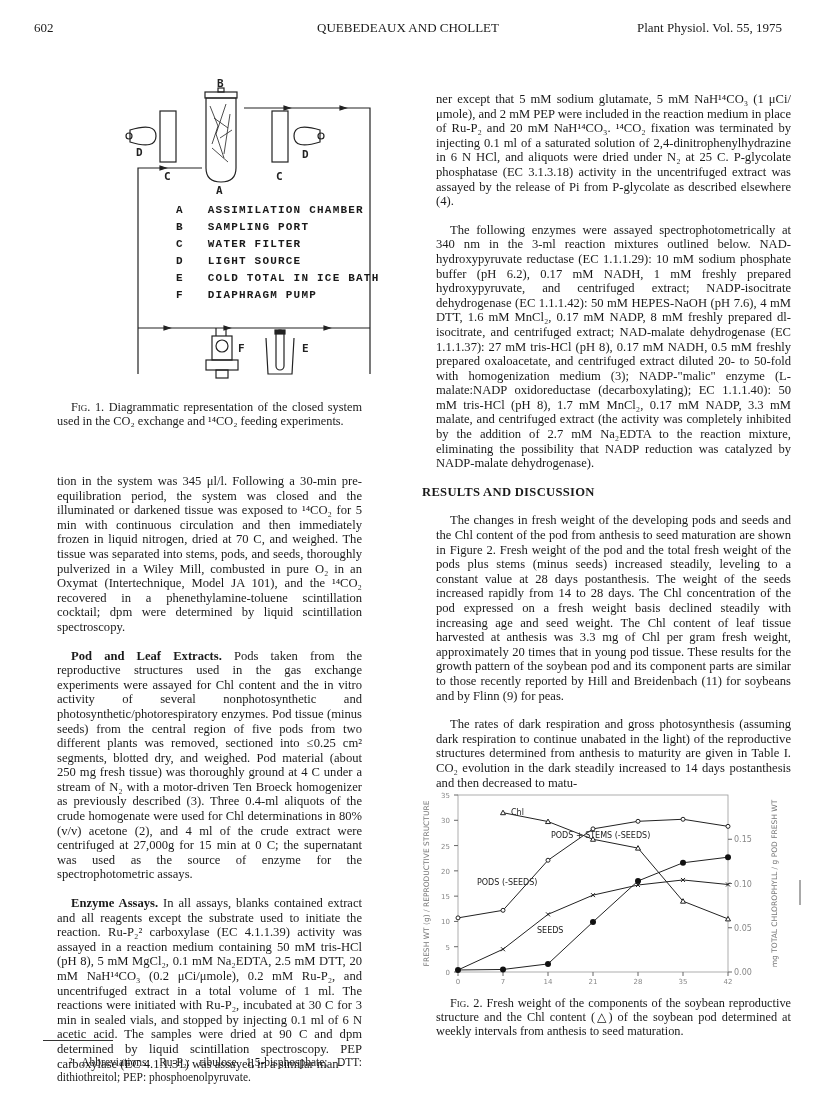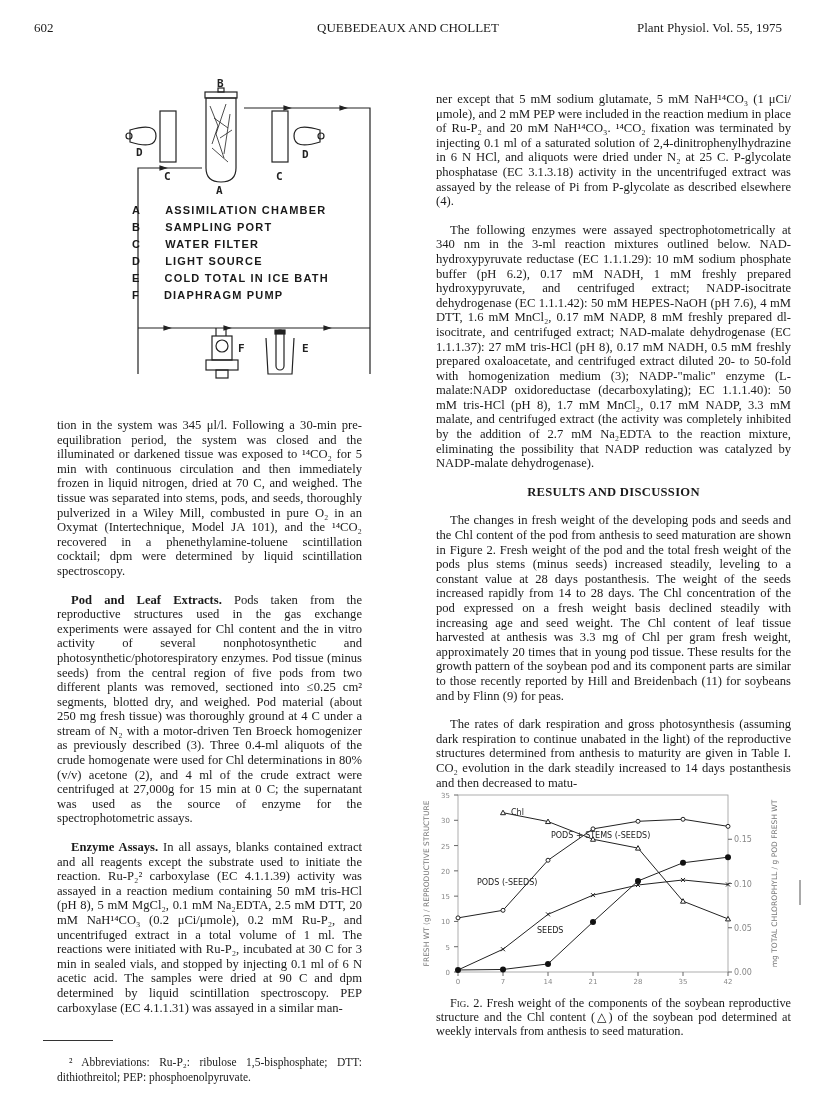--- a/index.html
+++ b/index.html
@@ -10,25 +10,25 @@
   .hdr .c { position:absolute; left:0; right:0; text-align:center; }
   .hdr .r { position:absolute; right:0; }
   .col { position:absolute; font-size:12.6px; line-height:14.6px; text-align:justify; }
   .colL { left:43px; width:333px; }
   .colR { left:422px; width:383px; }
   p { margin:14px; text-indent:14px; }
   p.noind { text-indent:0; }
   .hd { font-weight:bold; }
   .caption { font-size:12.3px; line-height:14px; text-align:justify; }
   .caption .sc { font-variant:small-caps; }
-  .sect { text-align:center; font-weight:bold; font-size:12.6px; letter-spacing:0.3px; margin:14px 0 8px 0; text-indent:0; }
+  .sect { font-weight:bold; font-size:12.6px; letter-spacing:0.3px; margin:14px 0 8px 0; text-indent:0; }
   .fnrule { width:70px; border-top:1px solid #333; margin:0 0 10px 0; }
   .fn { font-size:11.5px; line-height:15px; text-indent:12px; }
   .fig1 { position:absolute; left:30px; top:78px; width:380px; height:230px; }
-  .legend-row { position:absolute; font-family:Liberation Sans, sans-serif; font-size:11px; font-weight:bold; letter-spacing:1.2px; }
+  .legend-row { position:absolute; font-family:Liberation Mono, monospace; font-size:11px; font-weight:bold; letter-spacing:1.2px;margin-left:44px; }
   .fig2 { position:absolute; left:415px; top:780px; width:395px; height:240px; }
 </style>
 </head>
 <body>
 
 <div class="hdr">
   <span class="l">602</span>
   <span class="c">QUEBEDEAUX AND CHOLLET</span>
   <span class="r">Plant Physiol. Vol. 55, 1975</span>
 </div>
@@ -100,20 +100,23 @@
       <rect x="245" y="30" width="10" height="4" fill="#222"></rect>
     </g>
     <g font-family="DejaVu Sans Mono, monospace" font-size="11" font-weight="bold" fill="#222">
       <text x="208" y="52">F</text>
       <text x="272" y="52">E</text>
     </g>
   </svg>
 </div>
 
 <div class="col colL" style="top:386px;">
+  <div class="caption">
+    <p><span class="sc">Fig. 1.</span> <span>Diagrammatic representation of the closed system used in the CO₂ exchange and ¹⁴CO₂ feeding experiments.</span></p>
+  </div>
   <div style="height:18px"></div>
   <p class="noind">tion in the system was 345 μl/l. Following a 30-min pre-equilibration period, the system was closed and the illuminated or darkened tissue was exposed to ¹⁴CO₂ for 5 min with continuous circulation and then immediately frozen in liquid nitrogen, dried at 70 C, and weighed. The tissue was separated into stems, pods, and seeds, thoroughly pulverized in a Wiley Mill, combusted in pure O₂ in an Oxymat (Intertechnique, Model JA 101), and the ¹⁴CO₂ recovered in a phenethylamine-toluene scintillation cocktail; dpm were determined by liquid scintillation spectroscopy.</p>
   <p><span class="hd">Pod and Leaf Extracts.</span><span> Pods taken from the reproductive structures used in the gas exchange experiments were assayed for Chl content and the in vitro activity of several nonphotosynthetic and photosynthetic/photorespiratory enzymes. Pod tissue (minus seeds) from the central region of five pods from two different plants was removed, sectioned into ≤0.25 cm² segments, blotted dry, and weighed. Pod material (about 250 mg fresh tissue) was thoroughly ground at 4 C under a stream of N₂ with a motor-driven Ten Broeck homogenizer as previously described (3). Three 0.4-ml aliquots of the crude homogenate were used for Chl determinations in 80% (v/v) acetone (2), and 4 ml of the crude extract were centrifuged at 27,000g for 15 min at 0 C; the supernatant was used as the source of enzyme for the spectrophotometric assays.</span></p>
   <p><span class="hd">Enzyme Assays.</span><span> In all assays, blanks contained extract and all reagents except the substrate used to initiate the reaction. Ru-P₂² carboxylase (EC 4.1.1.39) activity was assayed in a reaction medium containing 50 mM tris-HCl (pH 8), 5 mM MgCl₂, 0.1 mM Na₂EDTA, 2.5 mM DTT, 20 mM NaH¹⁴CO₃ (0.2 μCi/μmole), 0.2 mM Ru-P₂, and uncentrifuged extract in a total volume of 1 ml. The reactions were initiated with Ru-P₂, incubated at 30 C for 3 min in sealed vials, and stopped by injecting 0.1 ml of 6 N acetic acid. The samples were dried at 90 C and dpm determined by liquid scintillation spectroscopy. PEP carboxylase (EC 4.1.1.31) was assayed in a similar man-</span></p>
 </div>
 
 <div class="col colL" style="top:1040px;">
   <div class="fnrule"></div>
   <p class="fn">² Abbreviations: Ru-P₂: ribulose 1,5-bisphosphate; DTT: dithiothreitol; PEP: phosphoenolpyruvate.</p>
 </div>

